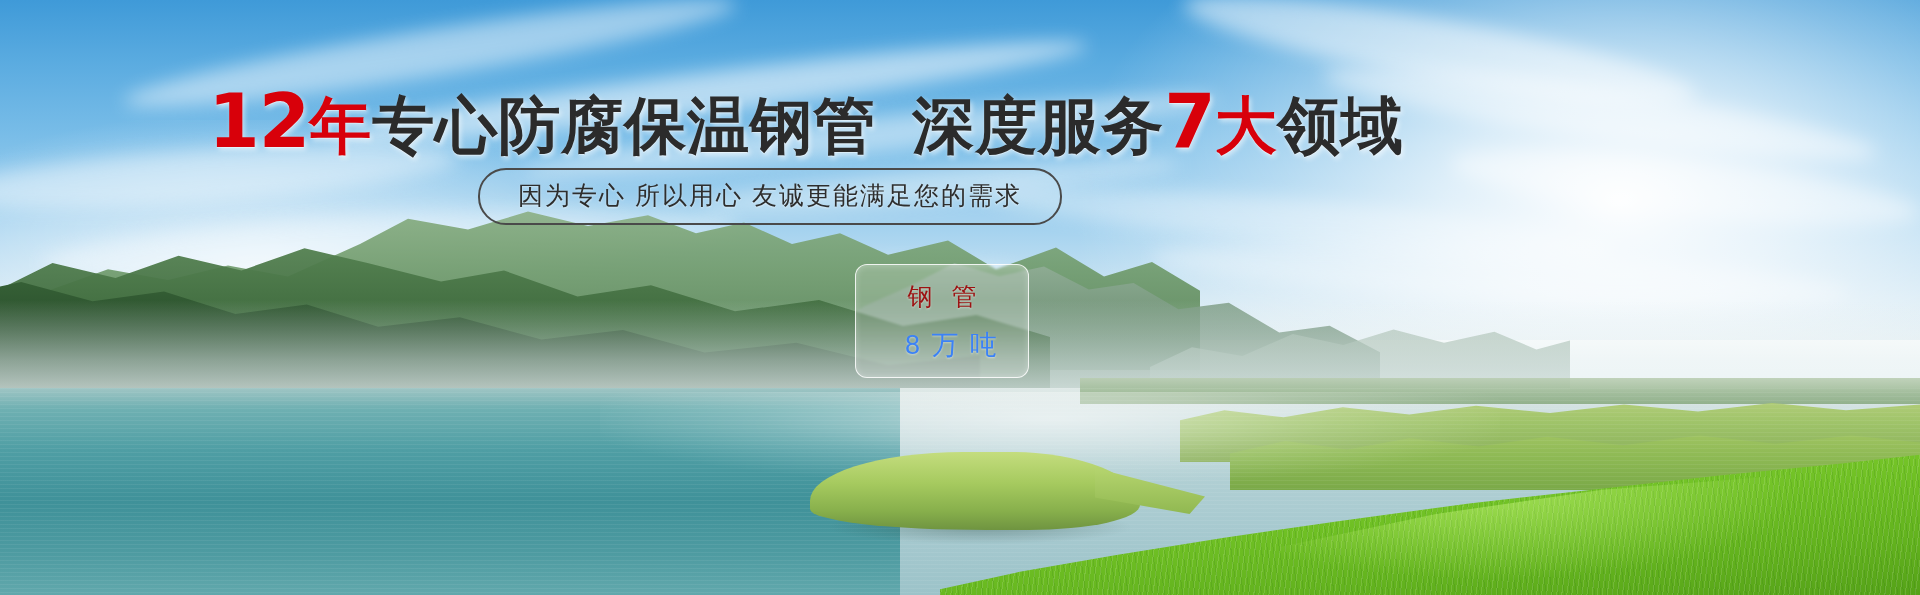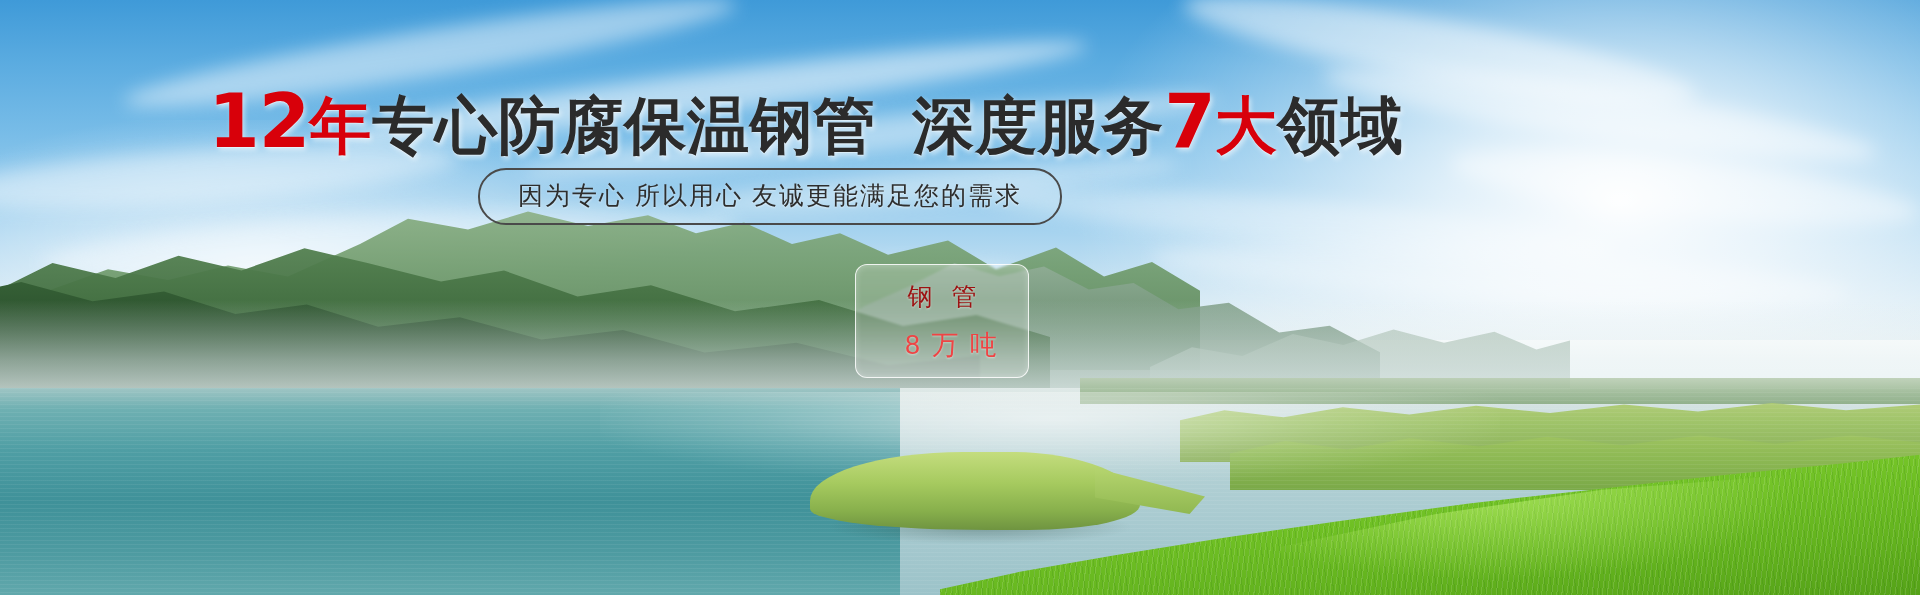--- a/index.html
+++ b/index.html
@@ -193,21 +193,21 @@
     align-items:center;justify-content:center;
     box-shadow:0 1px 6px rgba(255,255,255,.25) inset;
   }
   .card-title{
     font-size:25px;color:#9c1212;letter-spacing:6px;
     text-indent:6px;
     margin-bottom:14px;
     text-shadow:0 1px 2px rgba(255,255,255,.45);
   }
   .card-value{
-    font-size:27px;color:#ef4444;letter-spacing:2px;
+    font-size:27px;color:#3b82f6;letter-spacing:2px;
     text-shadow:0 1px 2px rgba(255,255,255,.45);
     margin-left:20px;
   }
   .card-value sup{font-size:16px;vertical-align:super;letter-spacing:0;}
 </style>
 </head>
 <body>
 
 <div class="banner">
 

